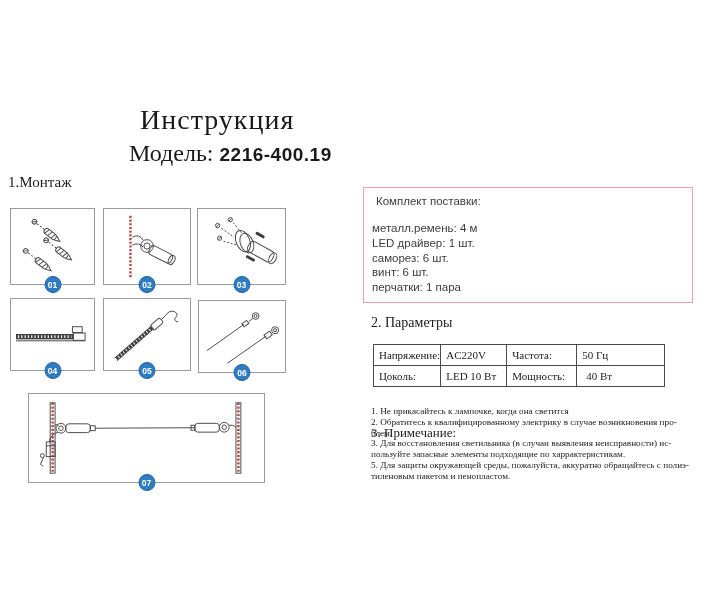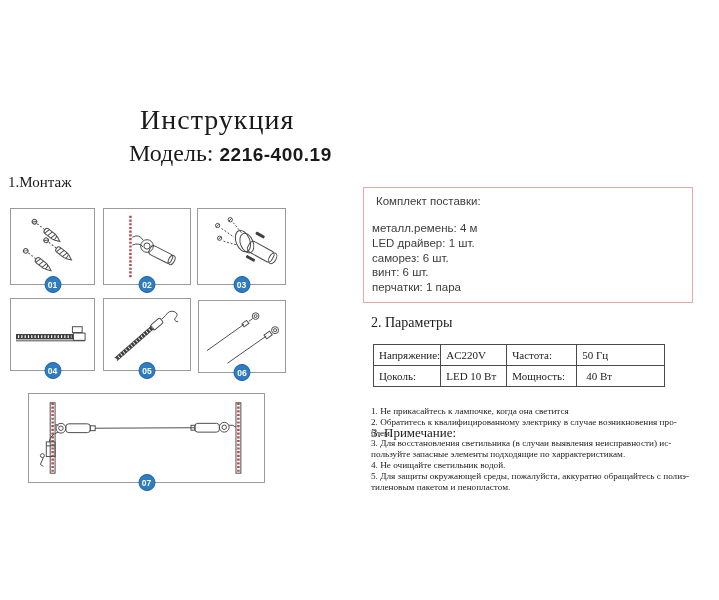--- a/index.html
+++ b/index.html
@@ -234,18 +234,17 @@
     </tbody>
   </table>
 
   <div class="notes-heading">3. Примечание:</div>
   <div class="notes">
     <div>1. Не прикасайтесь к лампочке, когда она светится</div>
     <div>2. Обратитесь к квалифицированному электрику в случае возникновения про-</div>
     <div>блем.</div>
     <div>3. Для восстановления светильника (в случаи выявления неисправности) ис-</div>
     <div>пользуйте запасные элементы подходящие по харрактеристикам.</div>
-    <div>4. Не очищайте  светильник водой.</div>
     <div>5. Для защиты окружающей среды, пожалуйста, аккуратно обращайтесь с полиэ-</div>
     <div>тиленовым пакетом и пенопластом.</div>
   </div>
 
 </div>
 
 </body></html>

